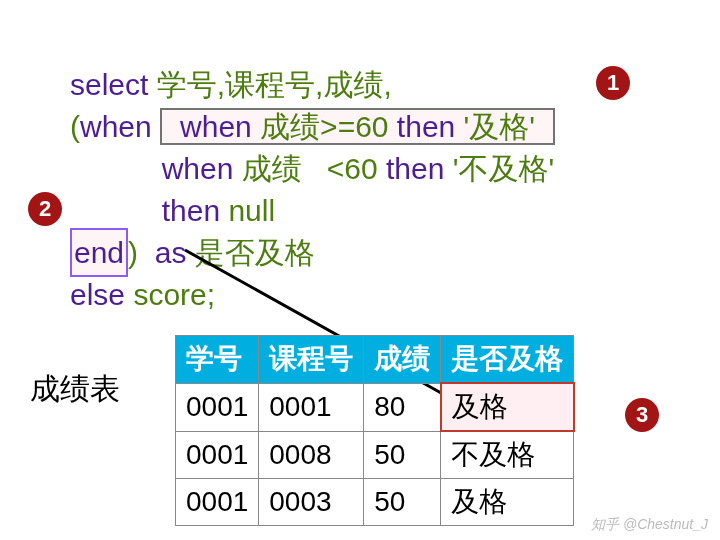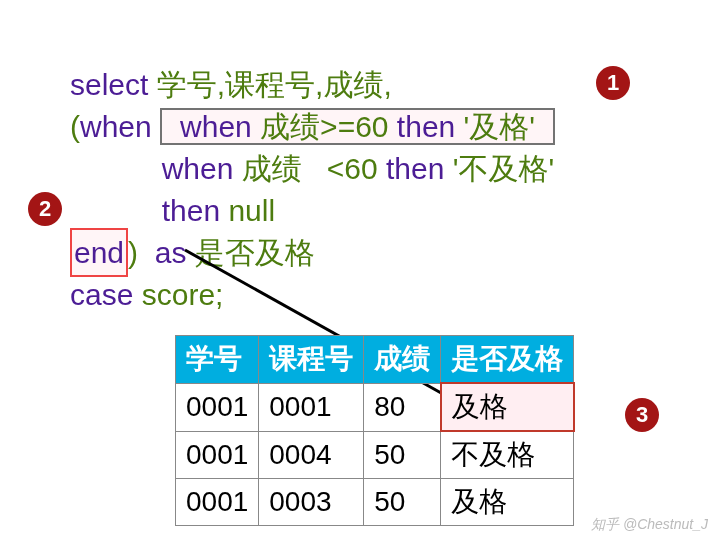--- a/index.html
+++ b/index.html
@@ -1,41 +1,41 @@
 <!DOCTYPE html>
 <html><head>
 <meta charset="utf-8">
 <style>
   html,body{margin:0;padding:0;width:720px;height:540px;font-family:"Microsoft YaHei","Helvetica Neue",Arial,sans-serif;background:#fff;color:#000;}
   .stage{position:relative;width:720px;height:540px;}
   .code{position:absolute;left:70px;top:22px;font-size:30px;line-height:42px;white-space:pre;}
   .kw{color:#4c1d95;}
   .txt{color:#4d7c0f;}
   .box-red{border:2px solid #737373;background:rgba(255,235,240,.5);padding:0 18px;}
-  .box-red2{border:2px solid #ef4444;background:rgba(255,235,240,.5);padding:6px 2px;}
+  .box-red2{border:2px solid #8b5cf6;background:rgba(255,235,240,.5);padding:6px 2px;}
   .badge{position:absolute;width:34px;height:34px;border-radius:50%;background:#a31515;color:#fff;font-weight:bold;font-size:22px;display:flex;align-items:center;justify-content:center;}
   .tbl{position:absolute;left:175px;top:335px;border-collapse:collapse;font-size:28px;}
   .tbl th,.tbl td{border:1px solid #888;padding:4px 10px;text-align:left;}
   .tbl th{background:#00aee0;color:#fff;font-weight:bold;}
   .score-label{position:absolute;left:30px;top:370px;font-size:30px;line-height:38px;text-align:center;}
   .cell-hi{border:2px solid #c0392b !important;background:#ffeef2;}
   .watermark{position:absolute;right:12px;bottom:6px;color:#bbb;font-size:14px;font-style:italic;}
   svg.arrow{position:absolute;pointer-events:none;}
 </style>
 </head>
 <body>
 <div class="stage">
 
 <div class="code">
 <span class="kw">select</span><span class="txt"> 学号,课程号,成绩,</span>
 <span class="txt">(</span><span class="kw">when</span><span class="txt"> </span><span class="box-red"><span class="kw">when</span><span class="txt"> 成绩&gt;=60 </span><span class="kw">then</span><span class="txt"> '及格'</span></span>
            <span class="kw">when</span><span class="txt"> 成绩   &lt;60 </span><span class="kw">then</span><span class="txt"> '不及格'</span>
            <span class="kw">then</span><span class="txt"> null</span>
 <span class="box-red2"><span class="kw">end</span></span><span class="txt">)  </span><span class="kw">as</span><span class="txt"> 是否及格</span>
-<span class="kw">case</span><span class="txt"> score;</span>
+<span class="kw">else</span><span class="txt"> score;</span>
 </div>
 
 <div class="badge" style="left:596px;top:66px;">
       <span>1</span>
     </div>
 <div class="badge" style="left:28px;top:192px;">
       <span>2</span>
     </div>
 <div class="badge" style="left:625px;top:398px;">
       <span>3</span>
@@ -44,39 +44,40 @@
 <svg class="arrow" width="720" height="540">
   <defs>
         <marker id="ah" markerWidth="10" markerHeight="10" refX="8" refY="3" orient="auto">
           <path d="M0,0 L0,6 L9,3 z" fill="#000"></path>
         </marker>
       </defs>
   <line x1="185" y1="250" x2="468" y2="408" stroke="#000" stroke-width="3" marker-end="url(#ah)"></line>
 </svg>
 
 <div class="score-label">
+  <div>成绩表</div>
 </div>
 
 <table class="tbl">
   <tbody>
         <tr>
     <th>学号</th>
     <th>课程号</th>
     <th>成绩</th>
     <th>是否及格</th>
   </tr>
   <tr>
     <td>0001</td>
     <td>0001</td>
     <td>80</td>
     <td class="cell-hi">及格</td>
   </tr>
   <tr>
     <td>0001</td>
-    <td>0004</td>
+    <td>0008</td>
     <td>50</td>
     <td>不及格</td>
   </tr>
   <tr>
     <td>0001</td>
     <td>0003</td>
     <td>50</td>
     <td>及格</td>
   </tr>
 </tbody>

